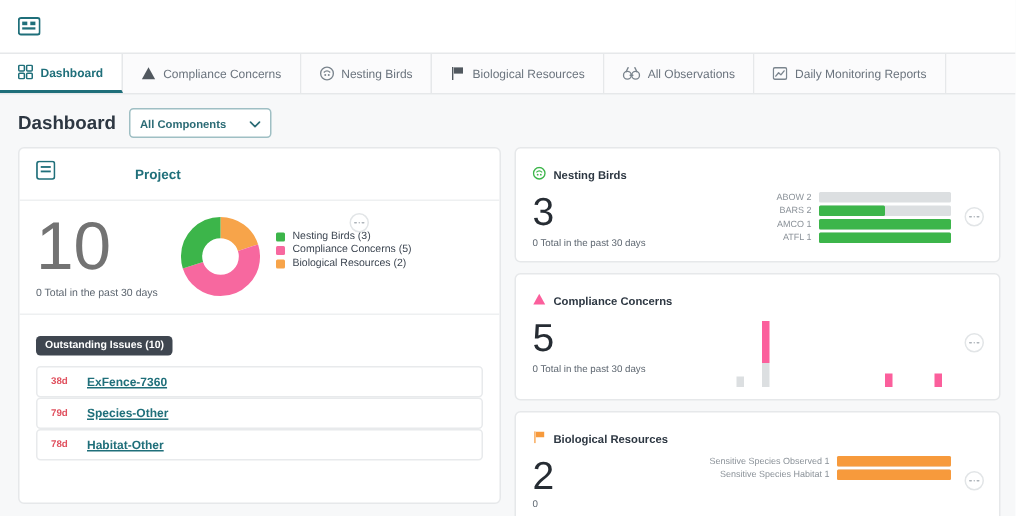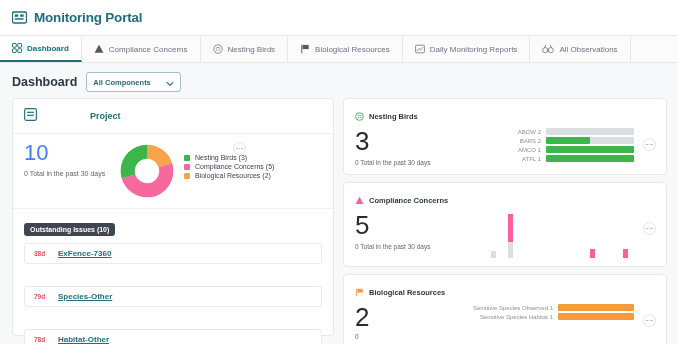--- a/index.html
+++ b/index.html
@@ -96,21 +96,21 @@
     display: flex; align-items: center; gap: 7px;
     padding: 8px 11px; border-bottom: 1px solid #eef0f1;
   }
   .project-label { font-size: 9px; font-weight: bold; color: #1f6f7a; padding-left: 46px; }
 
   .obs-section { padding: 8px 11px 6px 11px; border-bottom: 1px solid #eef0f1; }
   .obs-title-row { display: flex; align-items: center; gap: 4px; }
   .obs-title { font-size: 7.5px; font-weight: bold; color: #2d3742; }
   .obs-body { display: flex; align-items: flex-start; position: relative; }
   .obs-left { width: 96px; flex: 0 0 96px; padding-top: 1px; }
-  .obs-count { font-size: 22px; color: #3b82f6; line-height: 0.95; font-weight: 300; }
+  .obs-count { font-size: 45px; color: #737373; line-height: 0.95; font-weight: 300; }
   .obs-sub { font-size: 7px; color: #5d6670; margin-top: 6px; white-space: nowrap; }
   .donut-wrap { width: 54px; flex: 0 0 54px; margin-top: 2px; }
   .legend { padding-top: 12px; padding-left: 10px; }
   .legend-row { display: flex; align-items: center; gap: 5px; margin-bottom: 2px; }
   .legend-swatch { width: 6px; height: 6px; border-radius: 1px; display: block; }
   .legend-text { font-size: 7px; color: #3b4450; white-space: nowrap; }
   .kebab {
     width: 13px; height: 13px; border-radius: 50%;
     border: 1px solid #e2e5e7; background: #fff;
     display: flex; align-items: center; justify-content: center;
@@ -122,21 +122,21 @@
   
   .issues { padding: 9px 11px 10px 11px; }
   .issues-badge {
     display: inline-block; background: #3f4650; color: #ffffff;
     font-size: 7px; font-weight: bold; border-radius: 3px;
     padding: 3px 6px; margin-bottom: 7px;
   }
   .issue-row {
     display: flex; align-items: center; gap: 9px;
     border: 1px solid #e8eaec; border-radius: 3px;
-    background: #fff; padding: 5px 9px; margin-bottom: 22px;
+    background: #fff; padding: 5px 9px; margin-bottom: 0;
     cursor: pointer;
   }
   .issue-days { font-size: 6.5px; font-weight: bold; color: #e0515f; width: 15px; flex: 0 0 15px; }
   .issue-link {
     font-size: 8px; font-weight: bold; color: #1f6f7a;
     text-decoration: underline;
   }
 
   
   .rcard { padding: 8px 10px 8px 11px; display: flex; flex-direction: column; }
@@ -178,21 +178,20 @@
   <div class="topbar">
     <div class="brand">
       <span class="brand-icon">
         <svg width="15" height="15" viewBox="0 0 15 15">
           <rect x="0.5" y="2" width="14" height="11" rx="1.5" fill="none" stroke="#1f6f7a" stroke-width="1.3"></rect>
           <rect x="2.8" y="4.4" width="3.4" height="2.4" fill="#1f6f7a"></rect>
           <rect x="8.2" y="4.4" width="3.4" height="2.4" fill="#1f6f7a"></rect>
           <rect x="2.8" y="8.2" width="8.8" height="1.5" fill="#1f6f7a"></rect>
         </svg>
       </span>
-      <span class="brand-title">Monitoring Portal</span>
     </div>
   </div>
 
   <div class="tabbar">
 
     <div class="tab active">
       <span>
         <svg width="10" height="10" viewBox="0 0 12 12">
           <rect x="0.6" y="0.6" width="4.5" height="4.5" rx="0.8" fill="none" stroke="#1f6f7a" stroke-width="1.2"></rect>
           <rect x="6.9" y="0.6" width="4.5" height="4.5" rx="0.8" fill="none" stroke="#1f6f7a" stroke-width="1.2"></rect>
@@ -229,37 +228,37 @@
         <svg width="10" height="10" viewBox="0 0 12 12">
           <rect x="1.6" y="0.8" width="1.1" height="10.4" fill="#51585f"></rect>
           <path d="M3.1 1.1 H10.4 V6.1 H3.1 Z" fill="#51585f"></path>
         </svg>
       </span>
       <span>Biological Resources</span>
     </div>
 
     <div class="tab">
       <span>
-        <svg width="10" height="10" viewBox="0 0 12 12">
-          <rect x="0.7" y="1.4" width="10.6" height="9.2" rx="1.2" fill="none" stroke="#7b858e" stroke-width="1.1"></rect>
-          <path d="M2.6 8.1 L4.9 5.4 L6.7 7.1 L9.3 3.9" fill="none" stroke="#7b858e" stroke-width="1.1" stroke-linecap="round" stroke-linejoin="round"></path>
-        </svg>
-      </span>
-      <span>Daily Monitoring Reports</span>
-    </div>
-
-    <div class="tab">
-      <span>
         <svg width="12" height="10" viewBox="0 0 14 12">
           <circle cx="3.7" cy="7.4" r="3.1" fill="none" stroke="#7b858e" stroke-width="1.1"></circle>
           <circle cx="10.3" cy="7.4" r="3.1" fill="none" stroke="#7b858e" stroke-width="1.1"></circle>
           <path d="M2.7 4.6 L4.3 1.3 M11.3 4.6 L9.7 1.3 M5.9 7.4 H8.1" fill="none" stroke="#7b858e" stroke-width="1.1" stroke-linecap="round"></path>
         </svg>
       </span>
       <span>All Observations</span>
+    </div>
+
+    <div class="tab">
+      <span>
+        <svg width="10" height="10" viewBox="0 0 12 12">
+          <rect x="0.7" y="1.4" width="10.6" height="9.2" rx="1.2" fill="none" stroke="#7b858e" stroke-width="1.1"></rect>
+          <path d="M2.6 8.1 L4.9 5.4 L6.7 7.1 L9.3 3.9" fill="none" stroke="#7b858e" stroke-width="1.1" stroke-linecap="round" stroke-linejoin="round"></path>
+        </svg>
+      </span>
+      <span>Daily Monitoring Reports</span>
     </div>
 
     <div class="tab-filler"></div>
   </div>
 
   <div class="page-head">
     <div class="page-title">Dashboard</div>
     <div class="comp-select">
       <span class="comp-select-label">All Components</span>
       <span class="chev">

